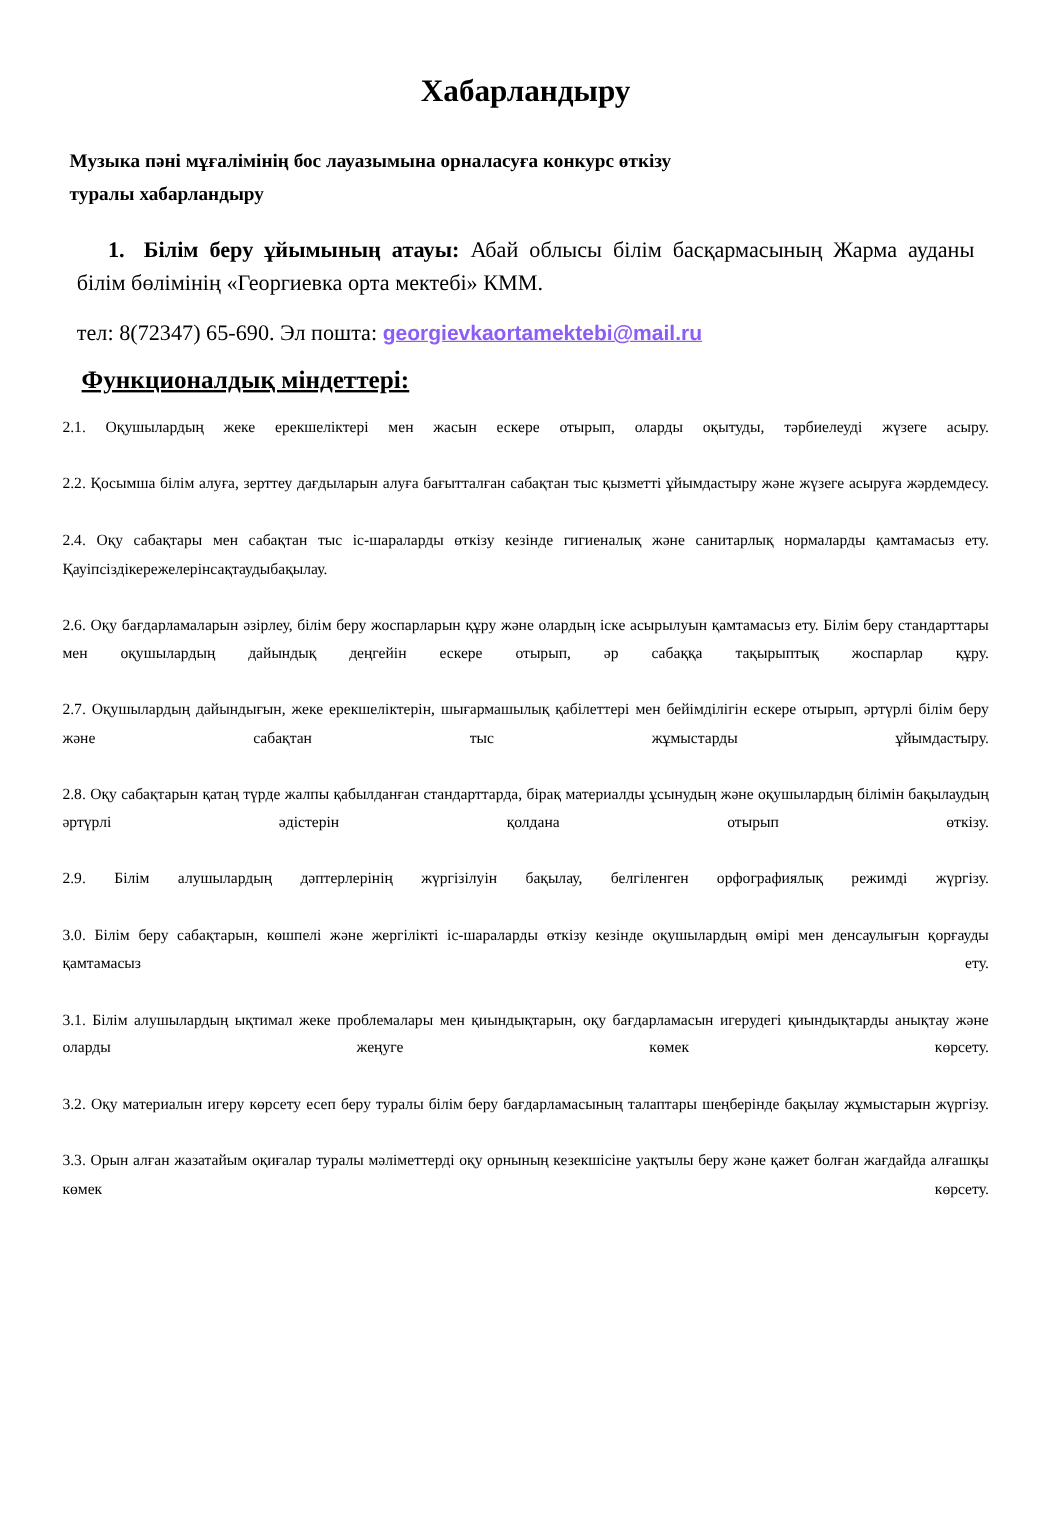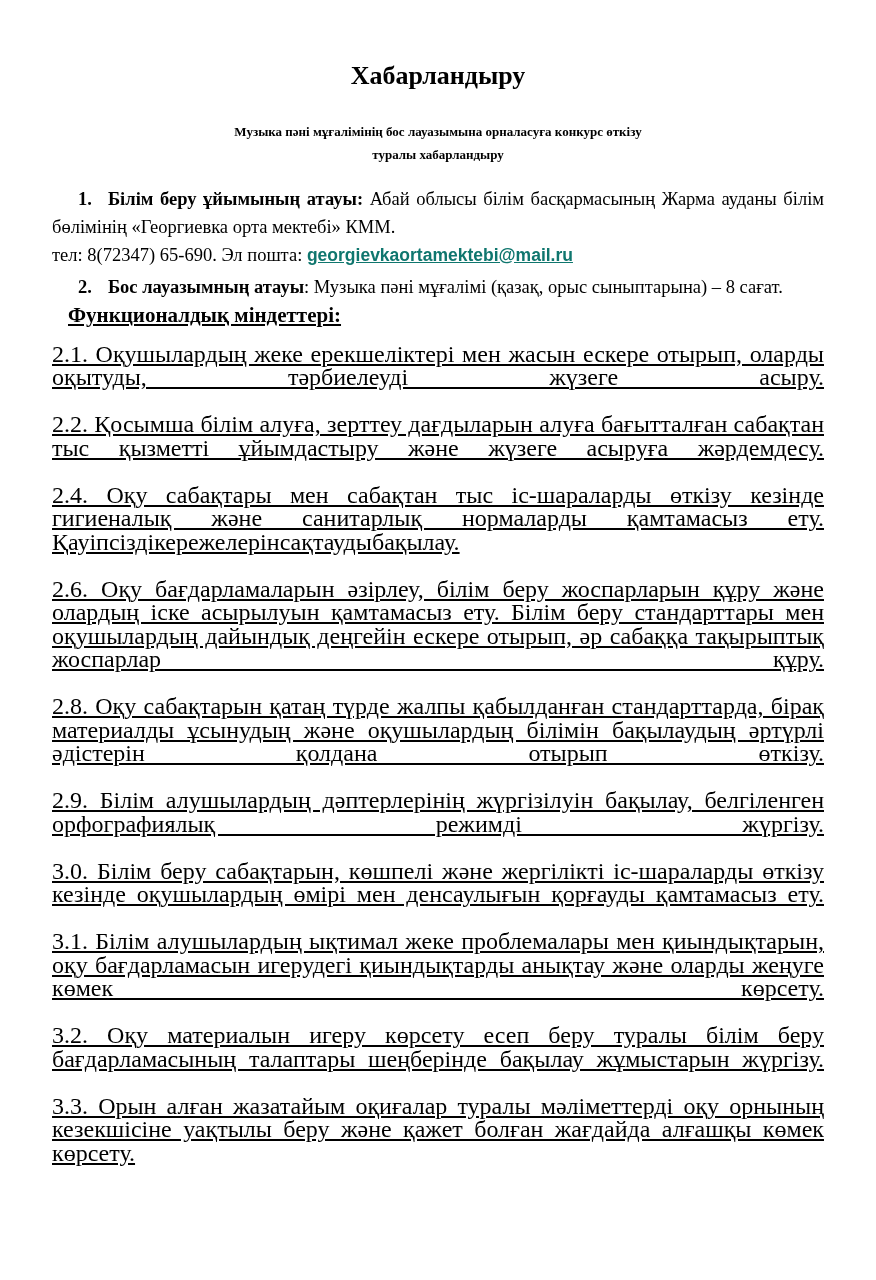--- a/index.html
+++ b/index.html
@@ -34,37 +34,36 @@
   
   .doc-title {
     text-align: center;
     font-size: 26px;
     font-weight: bold;
     line-height: 1.2;
     margin: 0;
     padding-top: 60px;
   }
   .doc-subtitle {
-    text-align: center;
-    font-size: 13px;
+    font-size: 16px;
     font-weight: bold;
     line-height: 1.75;
     margin: 0;
     padding-top: 30px;
     padding-left: 6px;
     padding-right: 6px;
   }
 
   
   .para {
     font-size: 18.5px;
     line-height: 23.5px;
     text-align: justify;
     text-justify: inter-word;
-    margin: 0;
+    margin: 12px;
     hyphens: none;
   }
   .para.first-indent {
     text-indent: 26px;
   }
   .para.spaced {
     line-height: 28px;
   }
   .block-gap-top {
     margin-top: 10px;
@@ -84,34 +83,33 @@
   .section-heading {
     font-size: 21px;
     font-weight: bold;
     line-height: 24px;
     margin: 16px;
     text-decoration: underline;
     text-underline-offset: 2px;
   }
 
   .email-link {
-    color: #0f766e;
+    color: #8b5cf6;
     font-family: "Liberation Sans", "DejaVu Sans", sans-serif;
     font-weight: bold;
     font-size: 17.5px;
     text-decoration: underline;
     text-underline-offset: 1px;
   }
 
   .duty {
-    font-size: 24px;
+    font-size: 13px;
     line-height: 23.5px;
     text-align: justify;
     margin: 0;
-    text-decoration: underline;
   }
   .duty .dnum {
     white-space: nowrap;
   }
   
   .duty:after {
     content: "";
     display: inline-block;
     width: 100%;
   }
@@ -135,31 +133,29 @@
 
     <p class="para spaced first-indent block-gap-top" style="margin-top:18px;">
       <span class="num">1.</span><span class="num-gap"></span><b>Білім беру ұйымының атауы:</b><span> Абай  облысы білім басқармасының Жарма ауданы білім бөлімінің «Георгиевка орта мектебі» КММ.</span>
     </p>
 
 
     <p class="para spaced nojust">
       <span>тел: 8(72347) 65-690. Эл пошта: </span><a class="email-link" href="#">georgievkaortamektebi@mail.ru</a>
     </p>
 
-    <p class="para spaced first-indent" style="margin-top:4px;">
-      <span class="num">2.</span><span class="num-gap"></span><b>Бос лауазымның атауы</b><span>: Музыка пәні мұғалімі (қазақ, орыс сыныптарына) – 8 сағат.</span>
-    </p>
 
     <p class="section-heading" style="margin-top:2px;">Функционалдық міндеттері: </p>
 
     <div id="duties-list">
         <p class="duty"><span class="dnum">2.1.</span><span> Оқушылардың жеке ерекшеліктері мен жасын ескере отырып, оларды оқытуды, тәрбиелеуді жүзеге асыру.</span></p>
         <p class="duty"><span class="dnum">2.2.</span><span> Қосымша білім алуға, зерттеу дағдыларын алуға бағытталған сабақтан тыс қызметті ұйымдастыру және жүзеге асыруға жәрдемдесу.</span></p>
         <p class="duty"><span class="dnum">2.4.</span><span> Оқу сабақтары мен сабақтан тыс іс-шараларды өткізу кезінде гигиеналық және санитарлық нормаларды қамтамасыз ету. Қауіпсіздікережелерінсақтаудыбақылау.</span></p>
         <p class="duty"><span class="dnum">2.6.</span><span> Оқу бағдарламаларын әзірлеу, білім беру жоспарларын құру және олардың іске асырылуын қамтамасыз ету. Білім беру стандарттары мен оқушылардың дайындық деңгейін ескере отырып, әр сабаққа тақырыптық жоспарлар құру.</span></p>
+        <p class="duty"><span class="dnum">2.7.</span><span> Оқушылардың дайындығын, жеке ерекшеліктерін, шығармашылық қабілеттері мен бейімділігін ескере отырып, әртүрлі білім беру және сабақтан тыс жұмыстарды ұйымдастыру.</span></p>
         <p class="duty"><span class="dnum">2.8.</span><span> Оқу сабақтарын қатаң түрде жалпы қабылданған стандарттарда, бірақ материалды ұсынудың және оқушылардың білімін бақылаудың әртүрлі әдістерін қолдана отырып өткізу.</span></p>
         <p class="duty"><span class="dnum">2.9.</span><span> Білім алушылардың дәптерлерінің жүргізілуін бақылау, белгіленген орфографиялық режимді жүргізу.</span></p>
         <p class="duty"><span class="dnum">3.0.</span><span> Білім беру сабақтарын, көшпелі және жергілікті іс-шараларды өткізу кезінде оқушылардың өмірі мен денсаулығын қорғауды қамтамасыз ету.</span></p>
         <p class="duty"><span class="dnum">3.1.</span><span> Білім алушылардың ықтимал жеке проблемалары мен қиындықтарын, оқу бағдарламасын игерудегі қиындықтарды анықтау және оларды жеңуге көмек көрсету.</span></p>
         <p class="duty"><span class="dnum">3.2.</span><span> Оқу материалын игеру көрсету есеп беру туралы білім беру бағдарламасының талаптары шеңберінде бақылау жұмыстарын жүргізу.</span></p>
         <p class="duty"><span class="dnum">3.3.</span><span> Орын алған жазатайым оқиғалар туралы мәліметтерді оқу орнының кезекшісіне уақтылы беру және қажет болған жағдайда алғашқы көмек көрсету.</span></p>
       </div>
 
   </div>
 </div>

